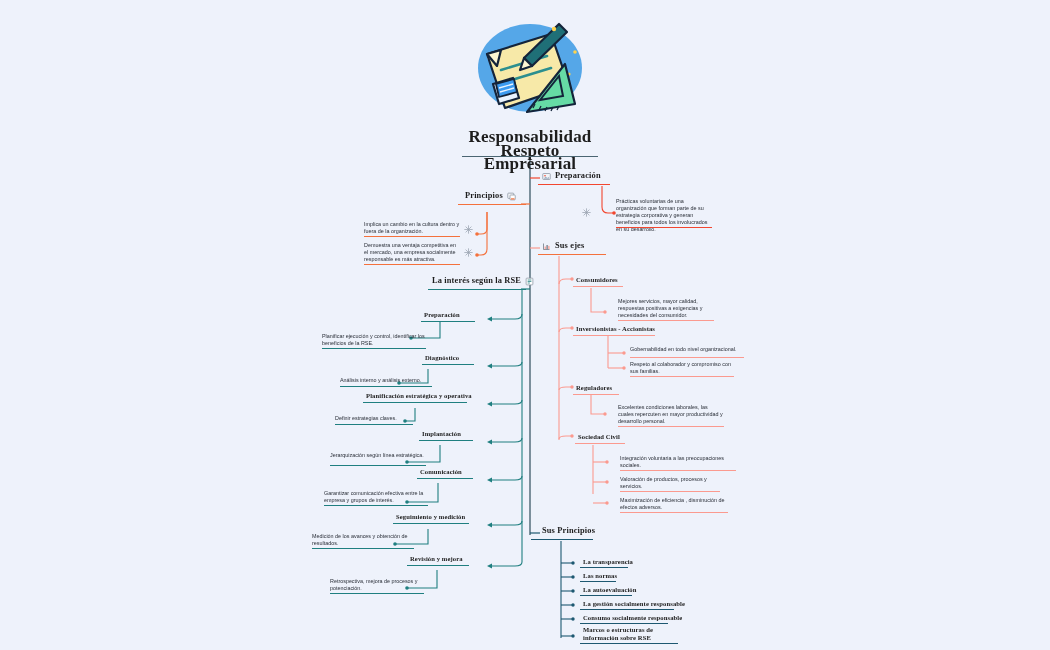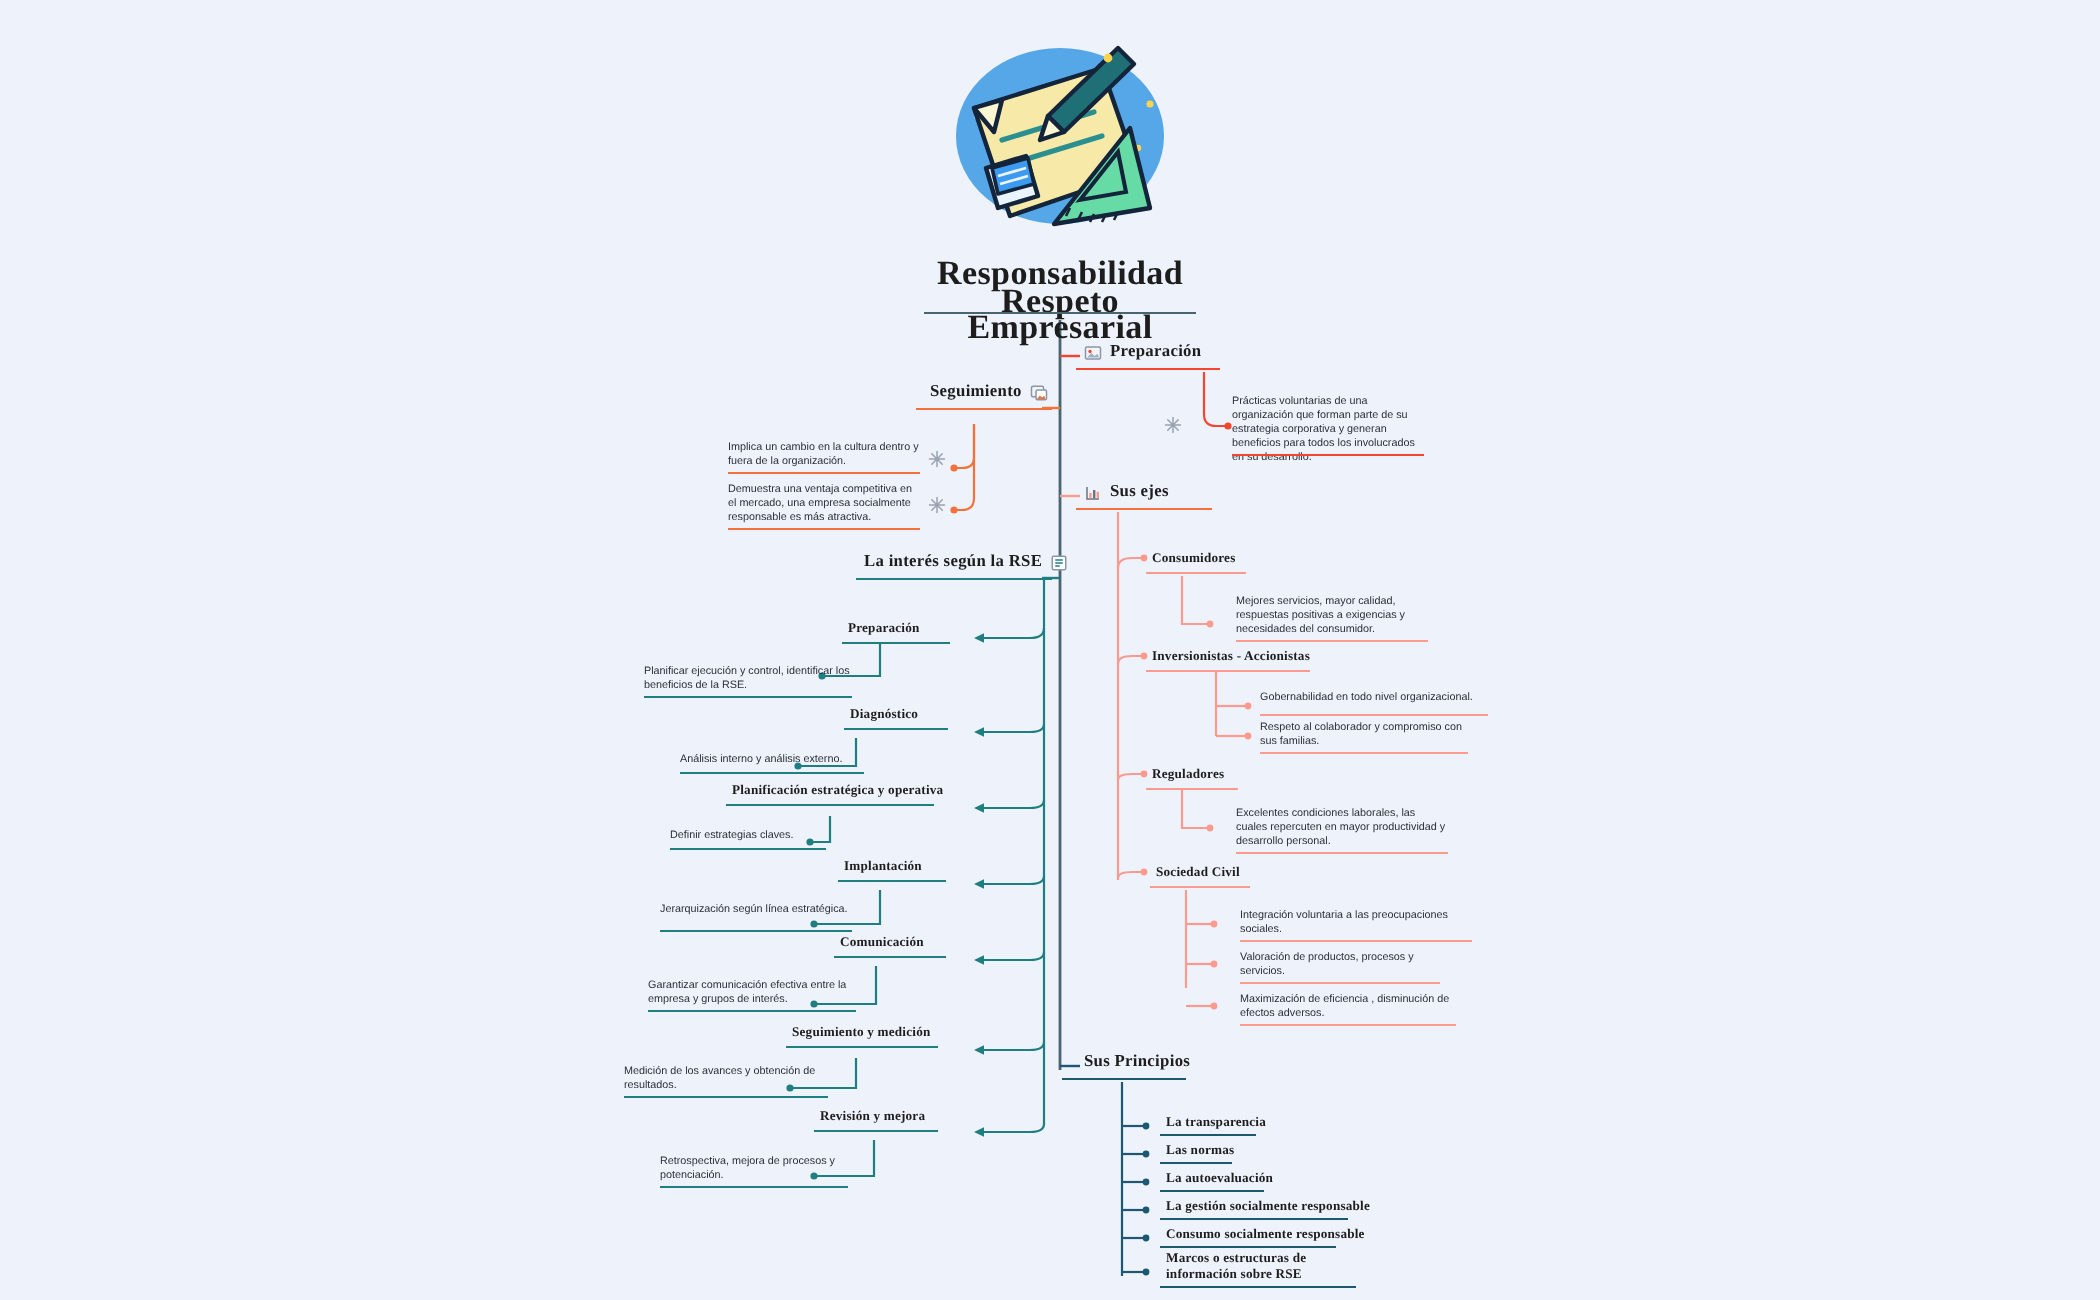--- a/index.html
+++ b/index.html
@@ -344,21 +344,21 @@
     <span class="lbl" style="color:#1d1d1d;">Consumo socialmente responsable</span>
   </div>
   <div class="bar s c-navy" style="left:580px; top:623px; width:88px;"></div>
 
   <div class="node lvl2 c-navy" style="left:581px; top:626px; white-space:normal; width:98px;">
     <span class="lbl" style="color:#1d1d1d; line-height:8px;">Marcos o estructuras de información sobre RSE</span>
   </div>
   <div class="bar s c-navy" style="left:580px; top:643px; width:98px;"></div>
 
   <div class="node lvl1 c-orange" style="left:463px; top:190px;">
-    <span class="lbl" style="color:#1d1d1d;"><span>Seguimiento</span><svg class="ico" viewBox="0 0 12 12">
+    <span class="lbl" style="color:#1d1d1d;"><span>Principios</span><svg class="ico" viewBox="0 0 12 12">
         <rect x="1" y="1.5" width="8" height="7" rx="1" fill="#f2f4f8" stroke="#8b95a3" stroke-width="1"></rect>
         <rect x="4" y="4" width="7" height="6.5" rx="1" fill="#ffffff" stroke="#8b95a3" stroke-width="1"></rect>
         <path d="M4.6,10 L6.6,7.6 L8,9 L9.4,7.8 L10.4,10 Z" fill="#f4713c"></path>
       </svg></span>
   </div>
   <div class="bar d c-orange" style="left:458px; top:204px; width:68px;"></div>
 
   <div class="leaf left" style="left:364px; top:221px; width:96px;">
     <svg style="position:absolute; left:100px; top:4px; width:9px; height:9px;" viewBox="0 0 12 12">
       <g stroke="#9aa3b0" stroke-width="1" stroke-linecap="round">

